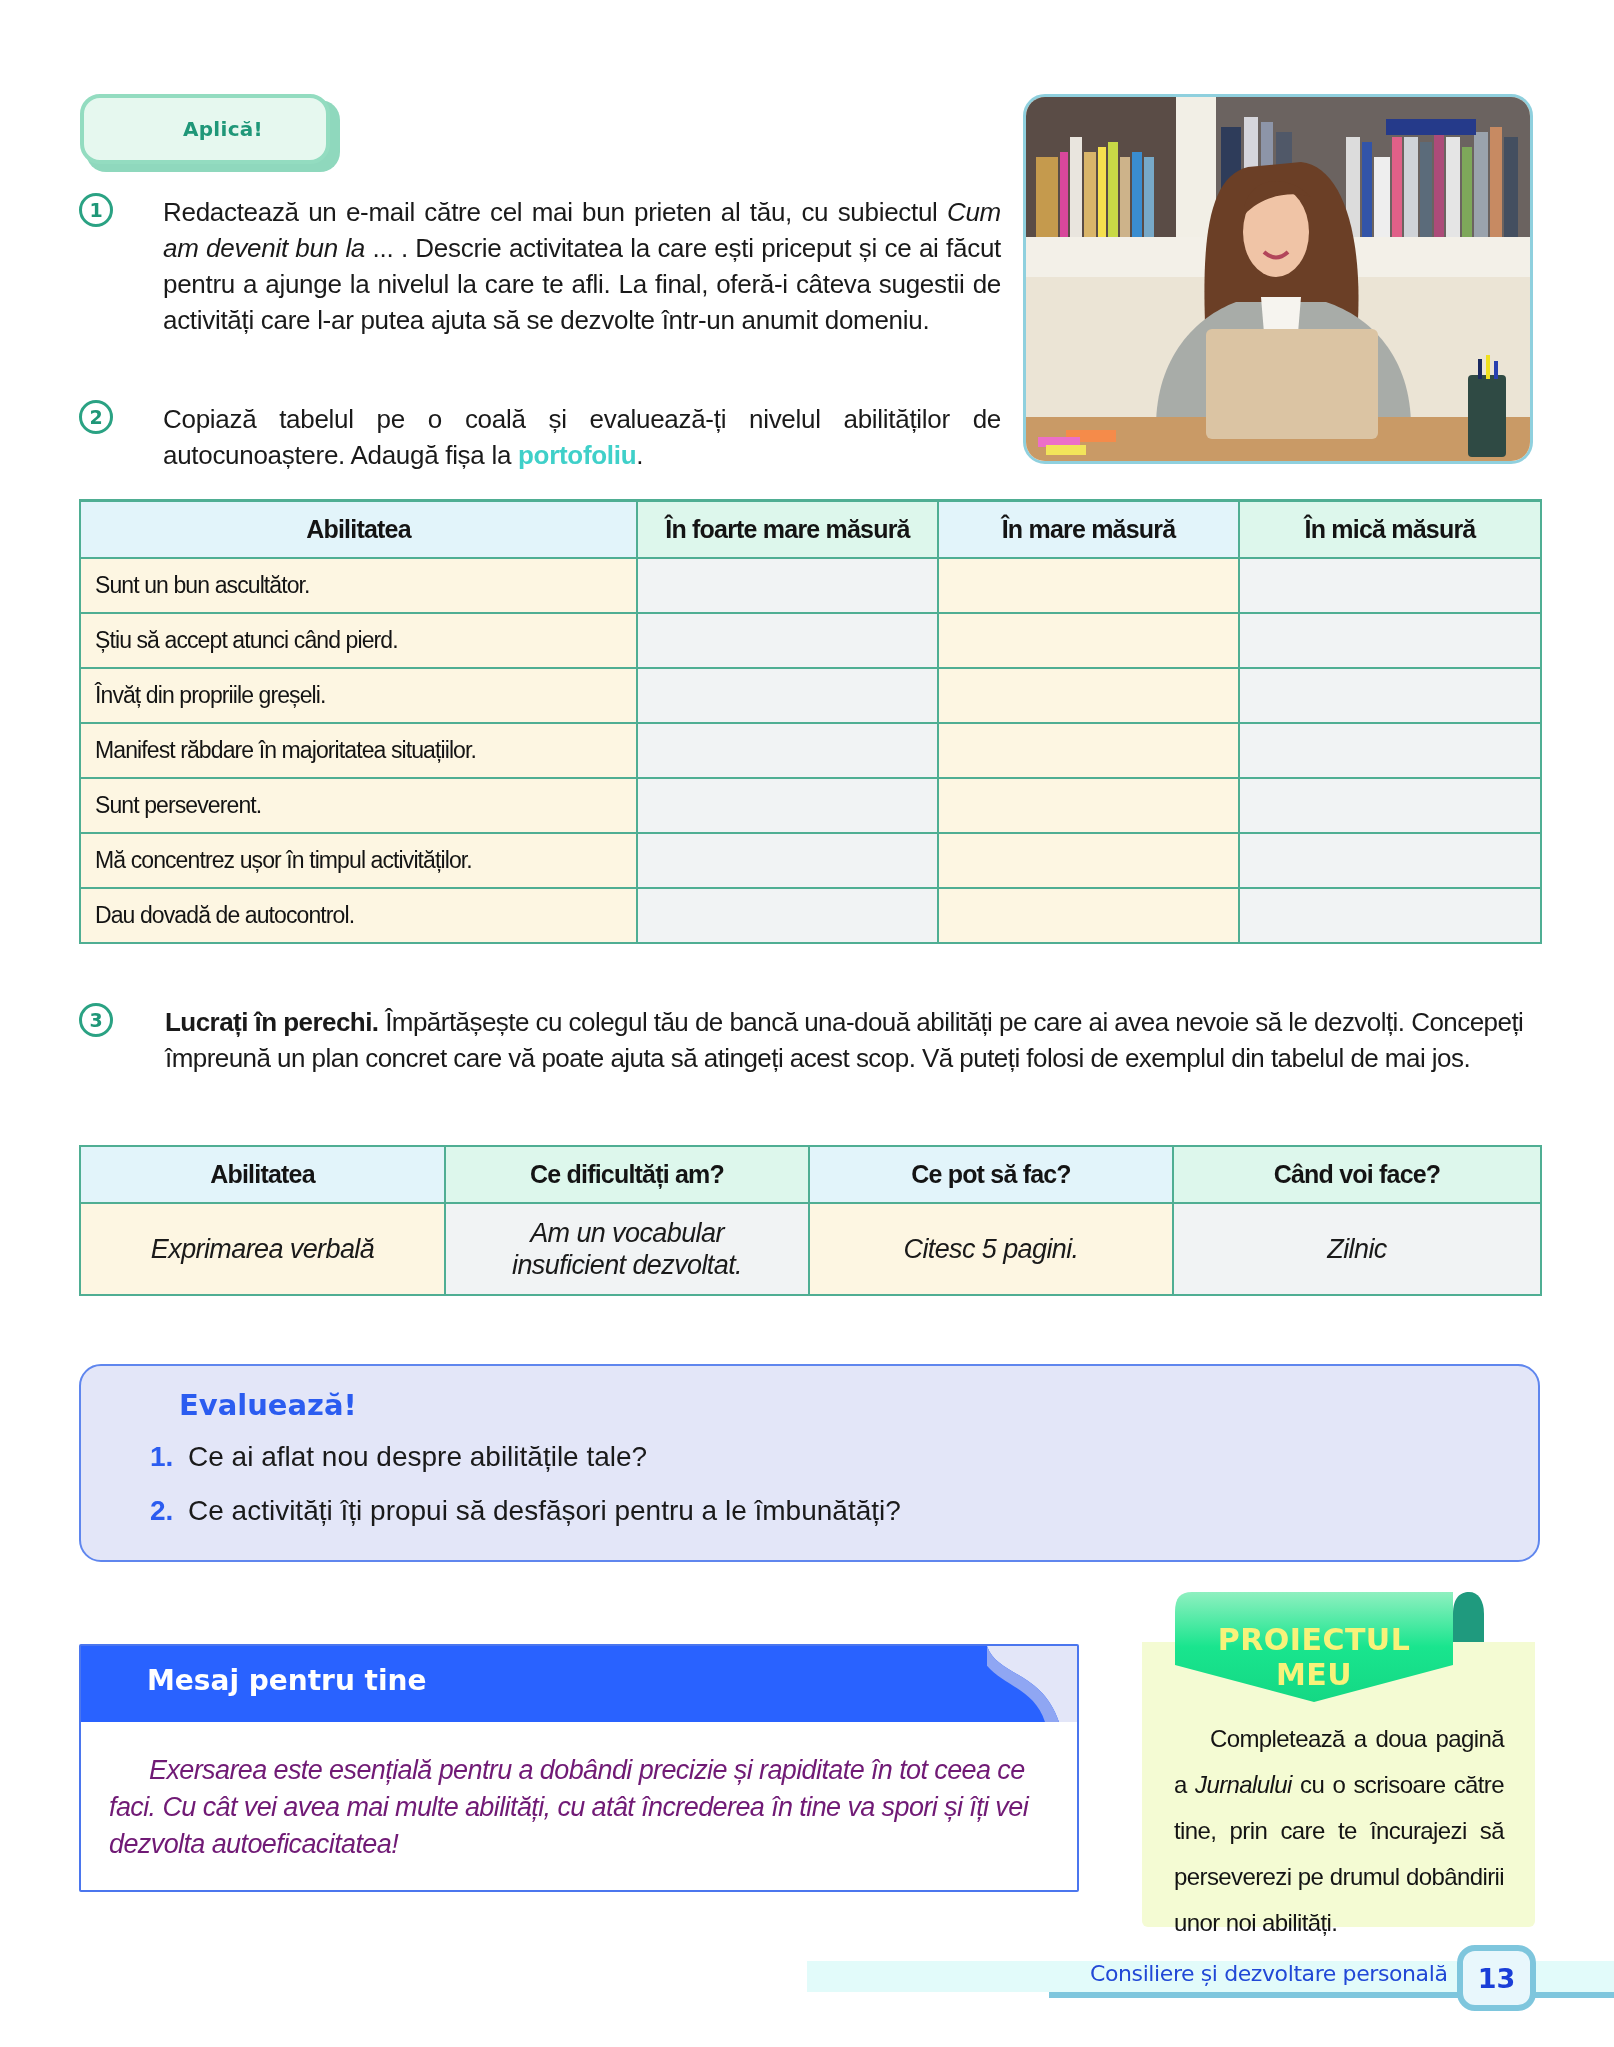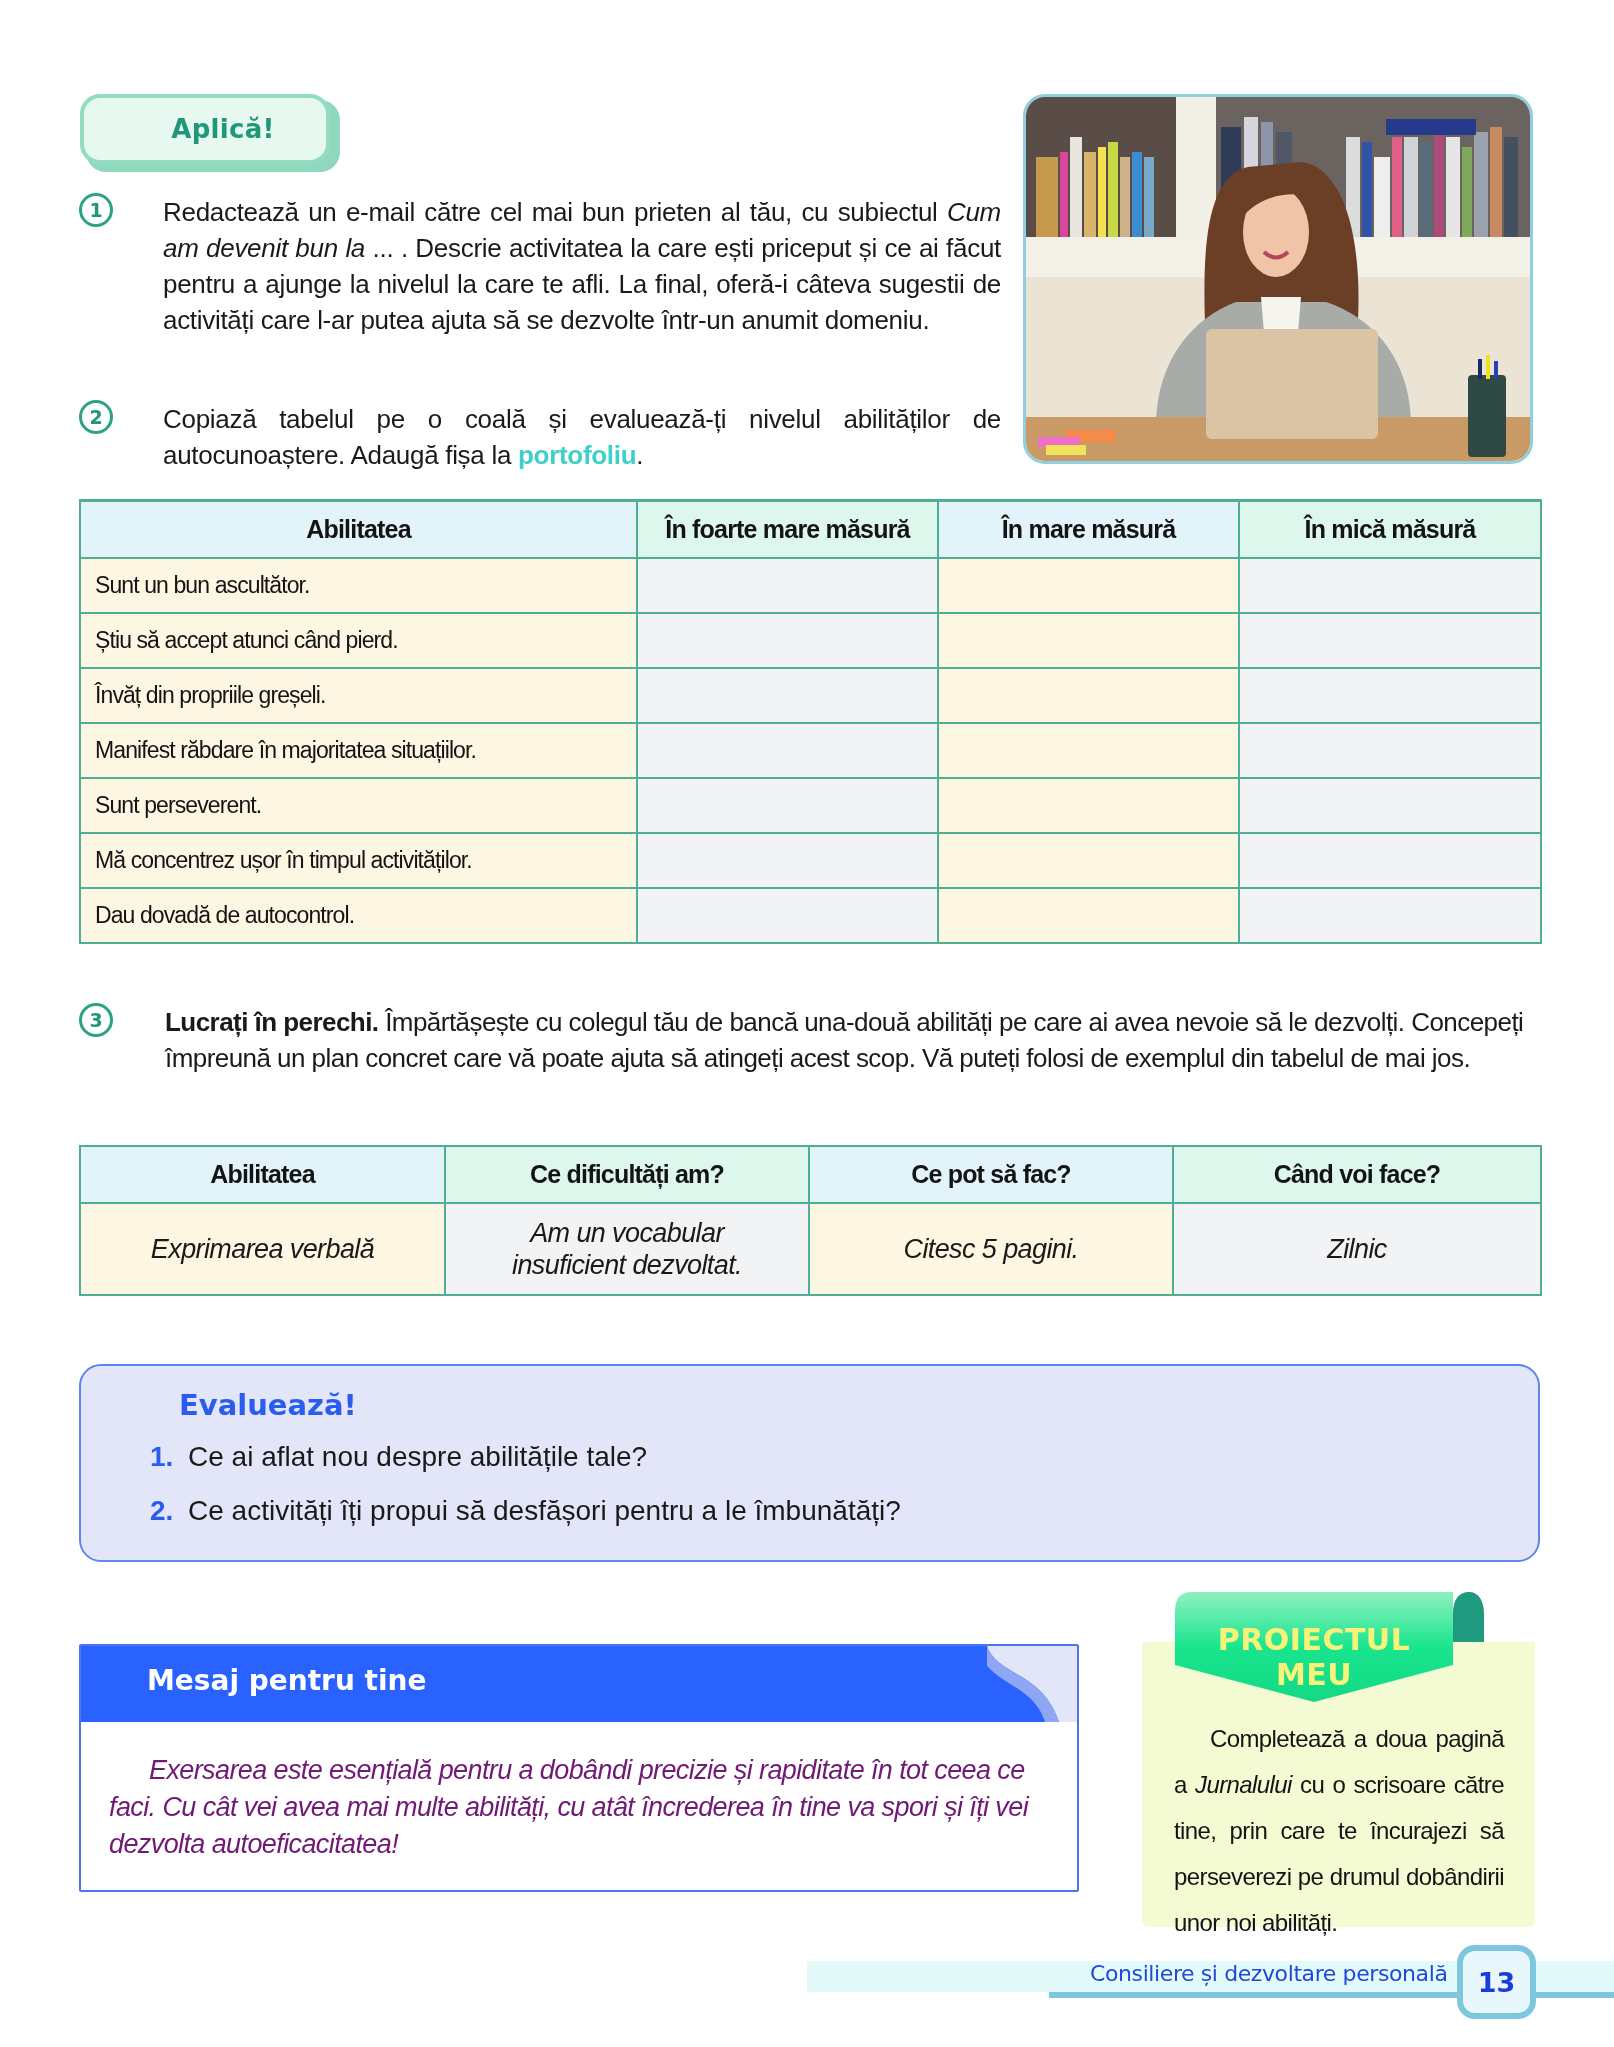--- a/index.html
+++ b/index.html
@@ -5,21 +5,21 @@
   * { box-sizing: border-box; margin: 0; padding: 0; }
   html, body { width: 1614px; height: 2047px; background: #ffffff; overflow: hidden; }
   body { position: relative; font-family: "Liberation Sans", sans-serif; color: #1a1a1a; }
 
   .abs { position: absolute; }
 
   
   .badge-shadow { left: 86px; top: 100px; width: 254px; height: 72px; border-radius: 20px; background: #8fd8bd; }
   .badge { left: 80px; top: 94px; width: 250px; height: 70px; border-radius: 20px; background: #e6f8ef; border: 4px solid #93dcc0;
            display: flex; align-items: center; justify-content: center; }
-  .badge span { font-family: "DejaVu Sans", sans-serif; font-weight: bold; font-size: 26px; color: #1f9778; letter-spacing: 0.3px; margin-left: 36px; }
+  .badge span { font-family: "DejaVu Sans", sans-serif; font-weight: bold; font-size: 20px; color: #1f9778; letter-spacing: 0.3px; margin-left: 36px; }
 
   
   .num { width: 34px; height: 34px; border-radius: 50%; border: 3px solid #2aa283; color: #1f9778;
          font-family: "DejaVu Sans", sans-serif; font-weight: bold; font-size: 19px; display: flex; align-items: center; justify-content: center; }
 
   .para { font-family: "Liberation Sans", sans-serif; font-size: 26px; line-height: 36px; color: #1a1a1a; text-align: justify; letter-spacing: -0.3px; margin-left: 14px; }
   .para i { font-style: italic; }
   .para b { font-weight: bold; }
   .portfolio { color: #3fd0c9; font-weight: bold; }
 
@@ -58,21 +58,21 @@
   
   .proj { left: 1142px; top: 1642px; width: 393px; height: 285px; background: #f4fbd3; border-radius: 0 0 6px 6px; }
   .proj-text { left: 1174px; top: 1716px; width: 330px; font-size: 24px; line-height: 46px; color: #141414; text-align: justify; letter-spacing: -0.6px; }
   .proj-text .ind { display: inline-block; width: 36px; }
   .proj-title { left: 1175px; top: 1622px; width: 278px; text-align: center; font-family: "DejaVu Sans", sans-serif; font-weight: bold; font-size: 30px; color: #f7f27a; letter-spacing: 0.5px; }
 
   
   .foot-band { left: 807px; top: 1961px; width: 807px; height: 31px; background: #e2fbfa; }
   .foot-bar { left: 1049px; top: 1992px; width: 565px; height: 6px; background: #7ec6dd; }
   .foot-text { left: 1090px; top: 1961px; font-family: "DejaVu Sans", sans-serif; font-size: 22px; color: #2148d6; letter-spacing: -0.4px; }
-  .page-box { left: 1457px; top: 1945px; width: 79px; height: 74px; border: 6px solid #7ec6dd; border-radius: 18px; background: #e8f7fc;
+  .page-box { left: 1457px; top: 1945px; width: 79px; height: 66px; border: 6px solid #7ec6dd; border-radius: 18px; background: #e8f7fc;
               display: flex; align-items: center; justify-content: center; font-family: "DejaVu Sans", sans-serif; font-weight: bold; font-size: 27px; color: #1a3ed8; }
 </style>
 </head>
 <body>
 
 <div class="abs badge-shadow"></div>
 <div class="abs badge">
   <span>Aplică!</span>
 </div>
 

